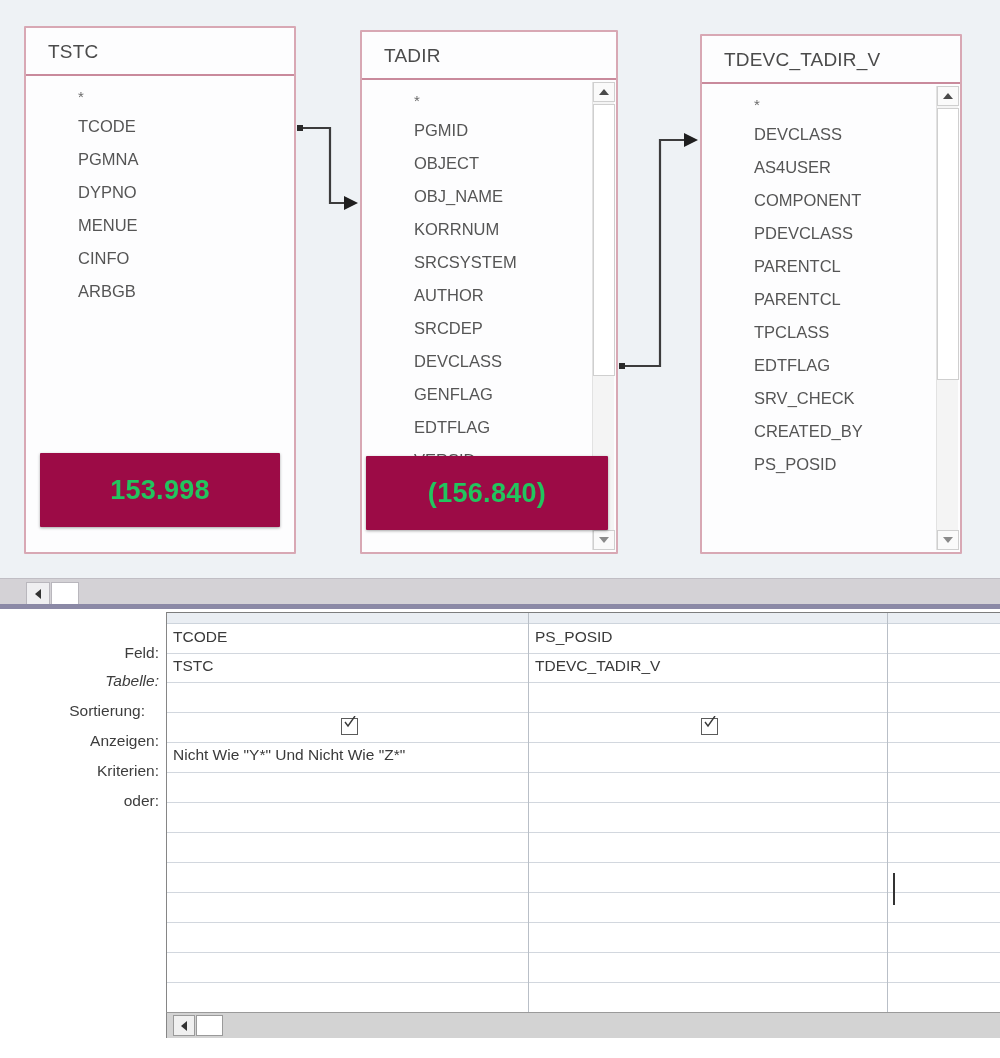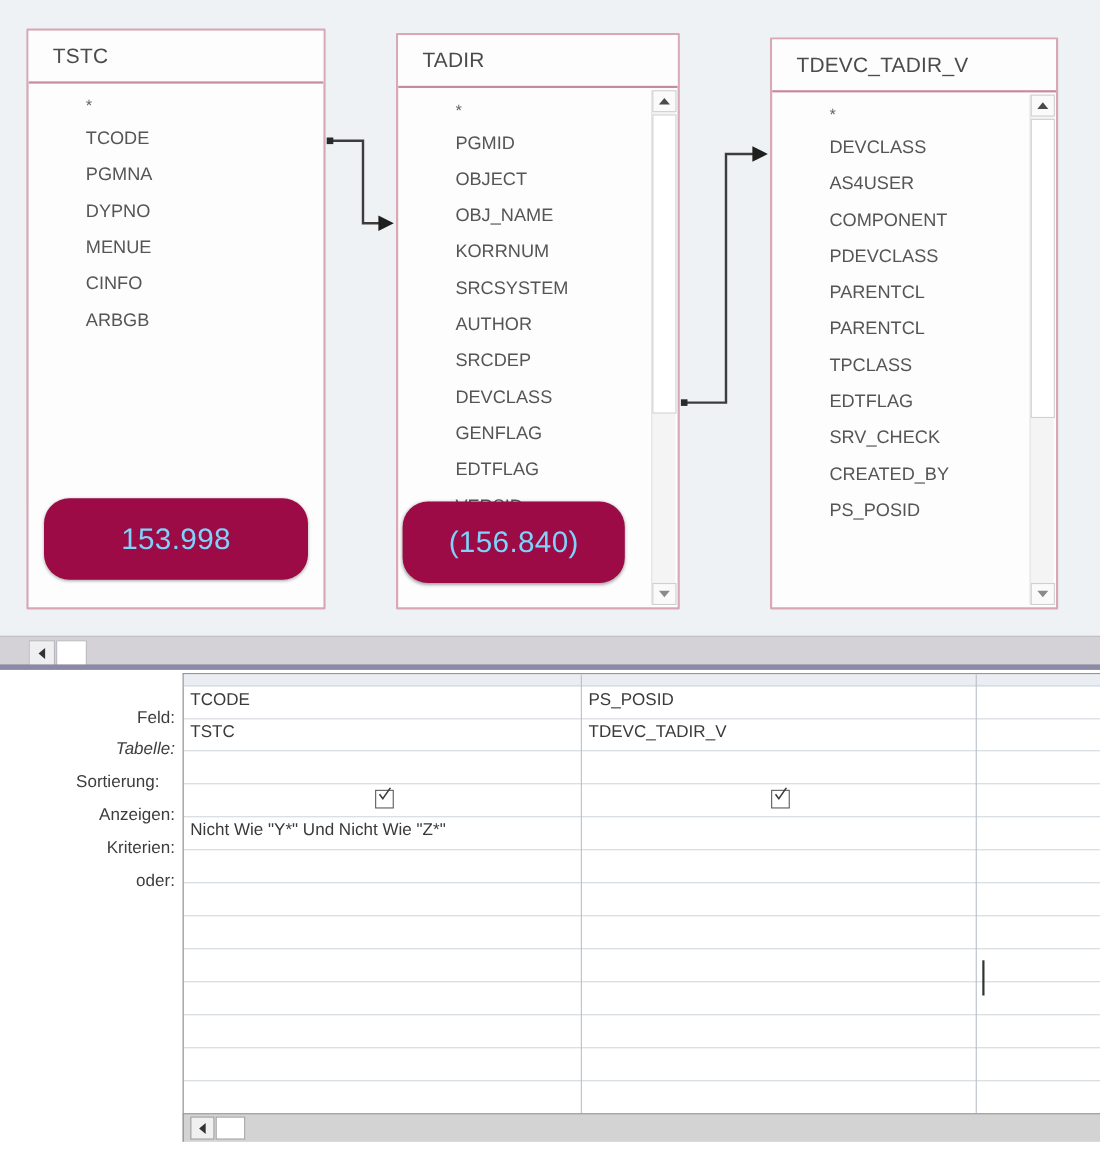--- a/index.html
+++ b/index.html
@@ -91,29 +91,30 @@
   .tbl-scroll .sb-down .tri {
     width: 0; height: 0;
     border-left: 5px solid transparent;
     border-right: 5px solid transparent;
     border-top: 6px solid #8a8a8a;
   }
 
   
   .count-badge {
     position: absolute;
-    border-radius: 23px;
+    border-radius: 1px;
     background: #9c0b46;
-    color: #7dd3fc;
+    color: #22c55e;
     font-size: 27px;
     display: flex;
     align-items: center;
     justify-content: center;
     letter-spacing: .3px;
     box-shadow: 0 1px 3px rgba(0,0,0,.35);
+    font-weight: bold;
   }
 
   
   #joins { position: absolute; left: 0; top: 0; width: 1000px; height: 578px; pointer-events: none; }
 
   
   #diagram-hscroll {
     position: absolute; left: 0; top: 578px; width: 1000px; height: 30px;
     background: #d4d2d6;
     border-top: 1px solid #c0bec4;
@@ -284,21 +285,21 @@
             <span class="tri"></span>
           </div>
         <div class="sb-thumb" style="top:22px; height:272px;"></div>
         <div class="sb-down">
             <span class="tri"></span>
           </div>
       </div>
     </div>
 
     <div class="count-badge" style="left:40px; top:453px; width:240px; height:74px;">153.998</div>
-    <div class="count-badge" style="left:366px; top:456px; width:202px; height:74px;">(156.840)</div>
+    <div class="count-badge" style="left:366px; top:456px; width:242px; height:74px;">(156.840)</div>
 
     <svg id="joins" viewBox="0 0 1000 578">
 
       <g>
         <polyline points="300,128 330,128 330,203 348,203" fill="none" stroke="#3c3c3c" stroke-width="2.2"></polyline>
         <rect x="297" y="125" width="6" height="6" fill="#2a2a2a"></rect>
         <polygon points="344,196 358,203 344,210" fill="#1f1f1f"></polygon>
       </g>
 
       <g>

